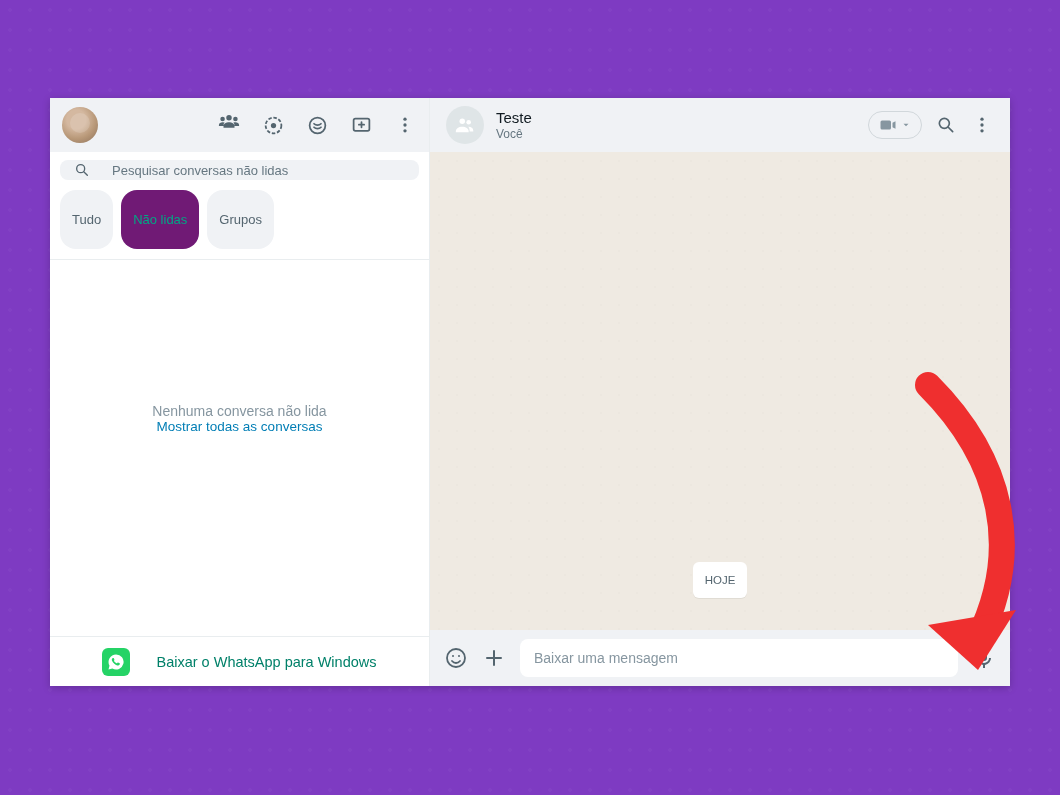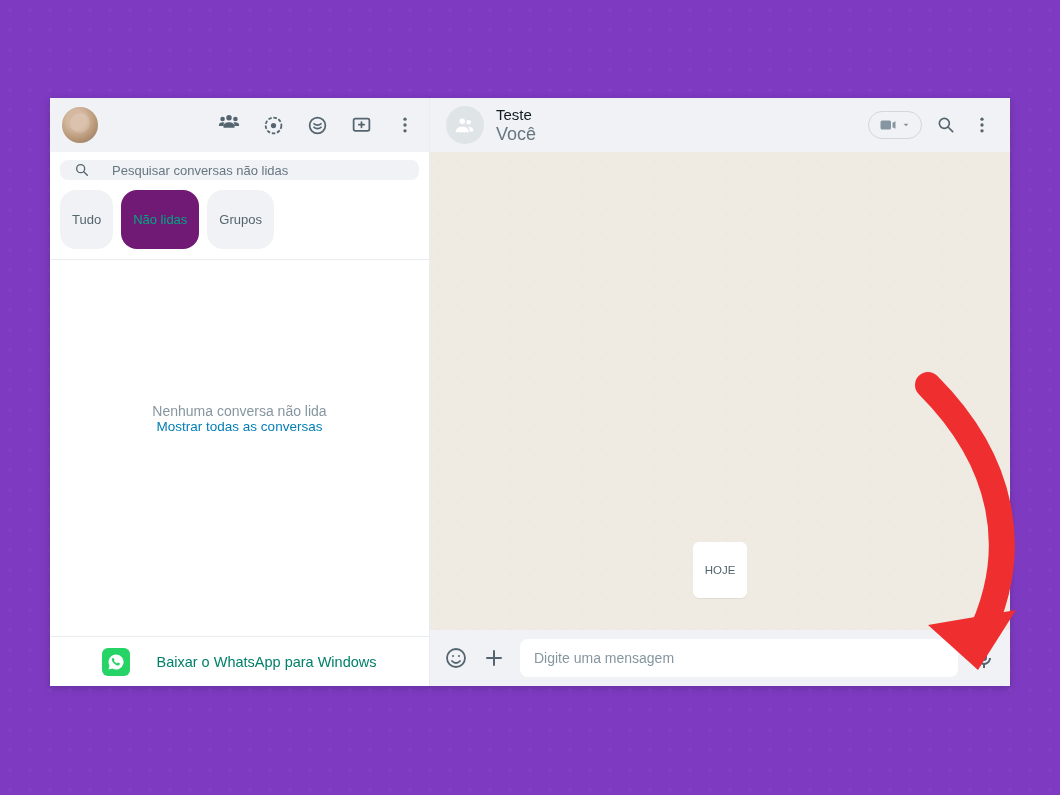--- a/index.html
+++ b/index.html
@@ -148,21 +148,21 @@
   .group-avatar{
     width:38px;height:38px;border-radius:50%;
     background:#dfe5e7;
     display:flex;align-items:center;justify-content:center;
     color:#fff;
   }
   .chat-title{
     font-size:15px;color:#111b21;font-weight:500;
   }
   .chat-subtitle{
-    font-size:18px;color:#667781;margin-top:1px;
+    font-size:12px;color:#667781;margin-top:1px;
   }
   .header-spacer{flex:1;}
   .video-btn{
     display:flex;align-items:center;gap:4px;
     padding:4px 10px;
     border:1px solid #d1d7db;
     border-radius:18px;
     color:#8696a0;
     cursor:pointer;
   }
@@ -183,21 +183,21 @@
     opacity:0.4;
     background-image:
       radial-gradient(circle, rgba(0,0,0,0.035) 1px, transparent 1px);
     background-size: 18px 18px;
   }
   .date-pill{
     position:relative;
     background:#fff;
     color:#54656f;
     font-size:11.5px;
-    padding:22px 12px;
+    padding:12px 12px;
     border-radius:6px;
     margin-bottom:14px;
     box-shadow:0 1px 0 rgba(0,0,0,0.06);
   }
   .encryption-notice{
     position:relative;
     background:#fdf4c5;
     color:#54656f;
     font-size:12px;
     padding:8px 14px;
@@ -360,21 +360,21 @@
             <circle cx="15" cy="10" r="1" fill="currentColor" stroke="none"></circle>
             <path d="M8 15c1 1.2 2.4 2 4 2s3-.8 4-2" stroke-linecap="round"></path>
           </svg>
       </div>
       <div class="icon-btn">
         <svg width="24" height="24" viewBox="0 0 24 24" fill="none" stroke="currentColor" stroke-width="2">
             <path d="M12 5v14M5 12h14" stroke-linecap="round"></path>
           </svg>
       </div>
       <div class="msg-input">
-        <span>Digite uma mensagem</span>
+        <span>Baixar uma mensagem</span>
       </div>
       <div class="icon-btn">
         <svg width="24" height="24" viewBox="0 0 24 24" fill="currentColor">
             <path d="M12 15a3 3 0 003-3V6a3 3 0 00-6 0v6a3 3 0 003 3zm5-3a5 5 0 01-10 0H5a7 7 0 006 6.9V22h2v-3.1A7 7 0 0019 12h-2z"></path>
           </svg>
       </div>
     </div>
   </div>
 
 </div>

